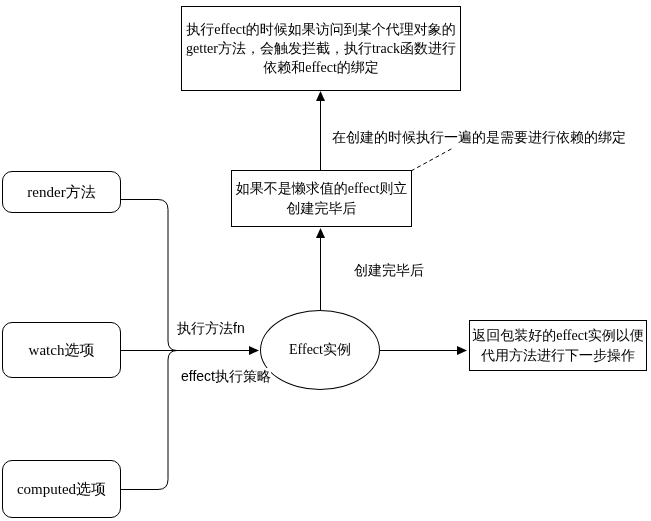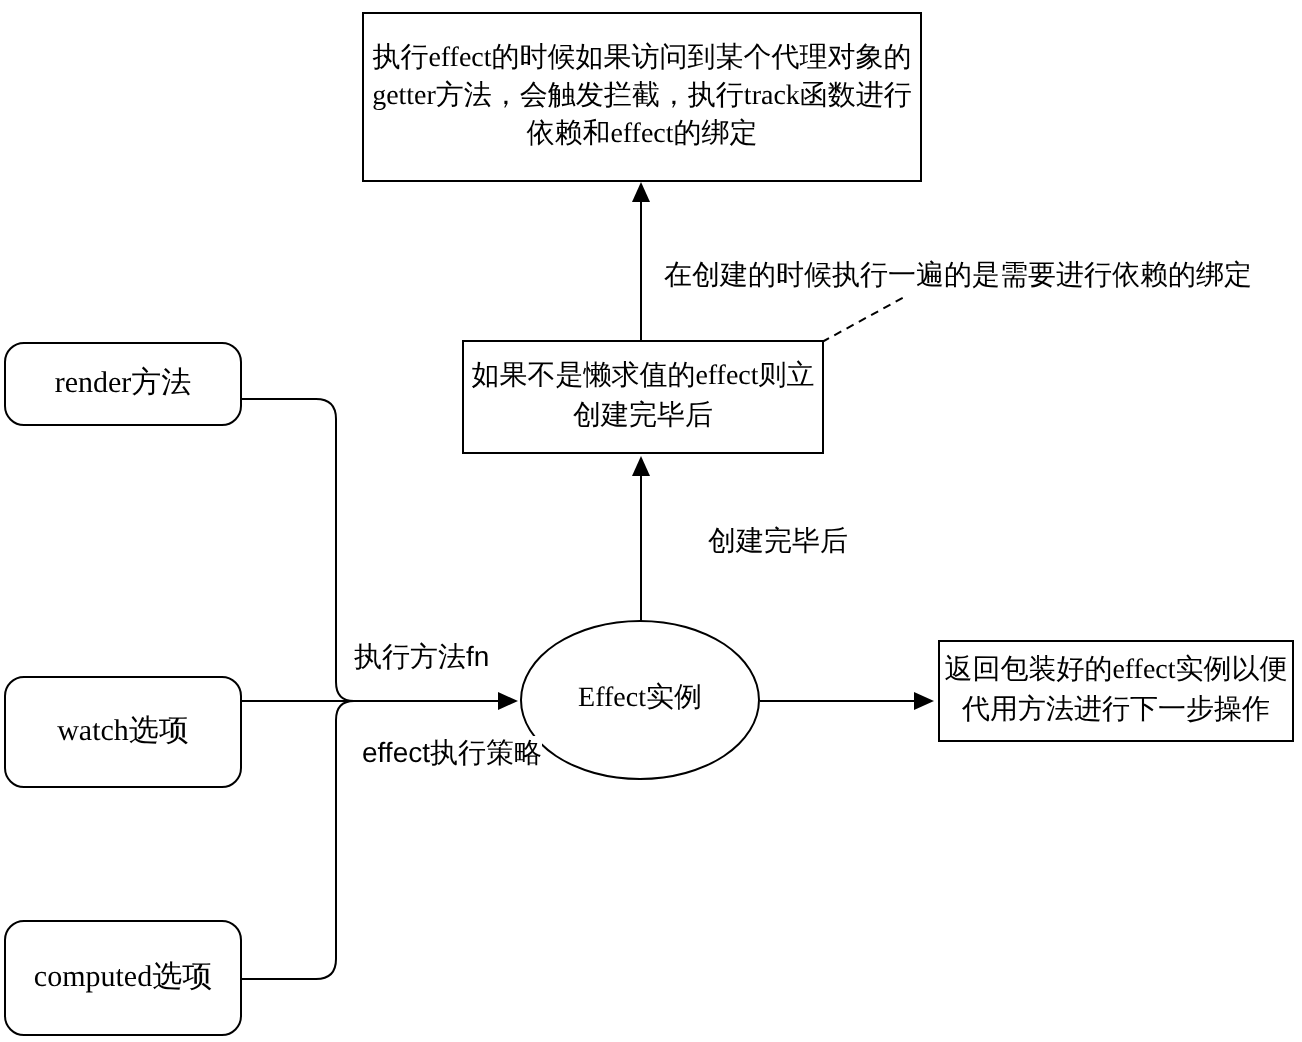--- a/index.html
+++ b/index.html
@@ -44,21 +44,21 @@
     background: #ffffff;
     font-size: 14px;
     white-space: nowrap;
     line-height: 1.2;
   }
   #top-note     { left: 181px; top: 6px;   width: 280px; height: 85px; }
   #immediate    { left: 231px; top: 170px; width: 181px; height: 57px; }
   #effect-inst  { left: 260px; top: 310px; width: 120px; height: 80px; }
   #return-box   { left: 469px; top: 320px; width: 178px; height: 51px; }
   #render-box   { left: 2px;   top: 171px; width: 119px; height: 42px; }
-  #watch-box    { left: 2px;   top: 338px; width: 119px; height: 56px; }
+  #watch-box    { left: 2px;   top: 322px; width: 119px; height: 56px; }
   #computed-box { left: 2px;   top: 460px; width: 119px; height: 58px; }
   #lbl-dep      { left: 332px; top: 129px; }
   #lbl-created  { left: 328px; top: 262px; margin-left: 26px; }
   #lbl-fn       { left: 177px; top: 300px; margin-top: 20px; }
   #lbl-strategy { left: 181px; top: 368px; }
 </style>
 </head>
 <body>
 
 <div id="canvas">

